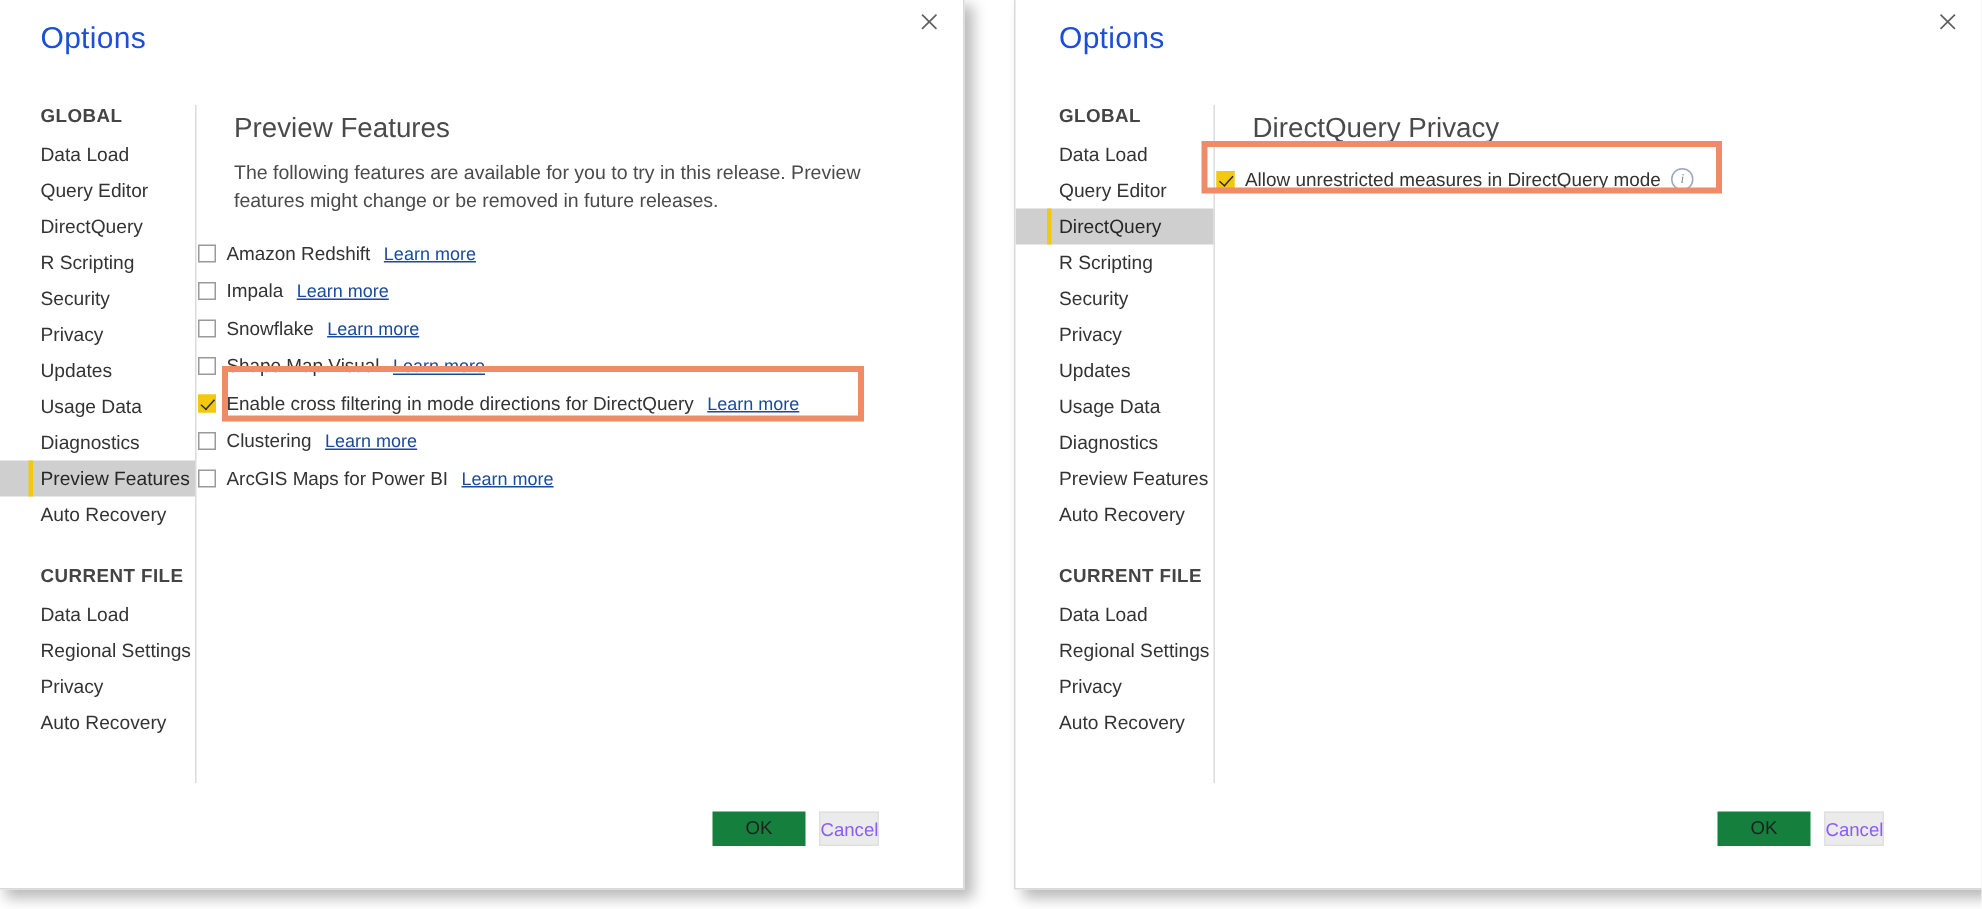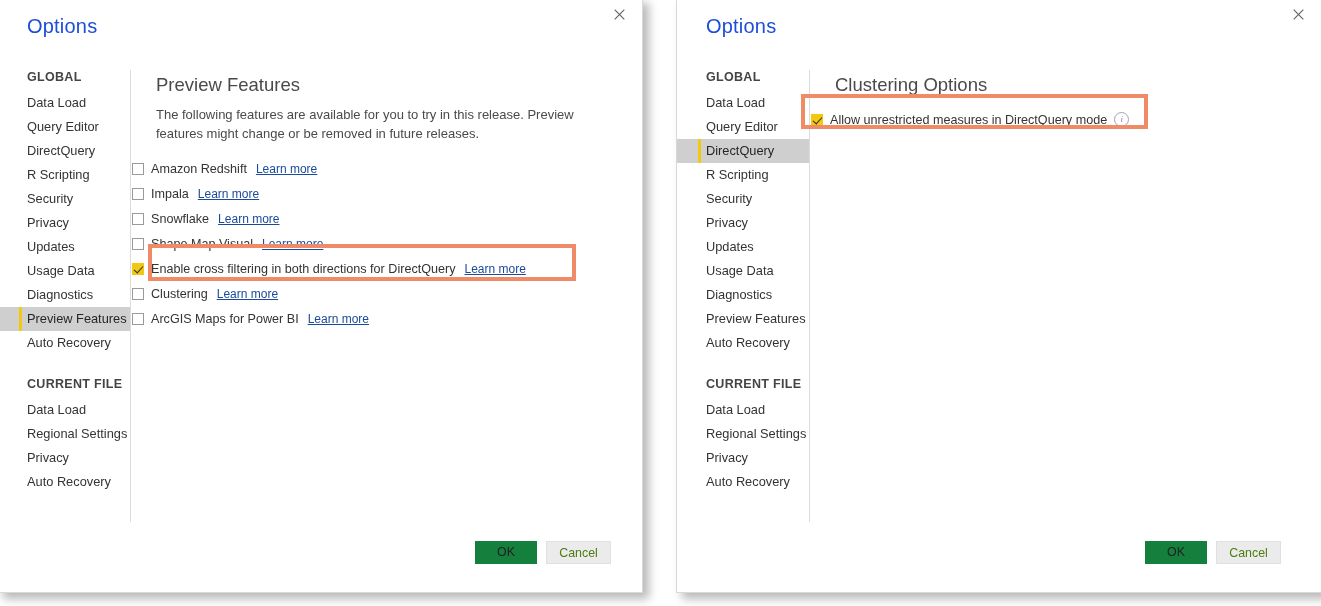--- a/index.html
+++ b/index.html
@@ -227,25 +227,25 @@
     border: none;
     cursor: pointer;
     padding: 0;
     font-family: "Liberation Sans", sans-serif;
   }
   .btn-ok {
     width: 62px;
     background: #15803d;
   }
   .btn-cancel {
-    width: 65px;
+    width: 40px;
     background: #ebebeb;
     border: 1px solid #e0e0e0;
     box-sizing: border-box;
-    color: #4d7c0f;
+    color: #8b5cf6;
   }
   .left-ok     { left: 477px; top: 19px; }
   .left-cancel { left: 548px; top: 19px; }
   .right-ok     { left: 468px; top: 19px; }
   .right-cancel { left: 539px; top: 19px; }
 </style>
 </head>
 <body>
 
 <div class="stage">
@@ -336,21 +336,21 @@
           <span class="cbx-label">Snowflake</span>
           <span class="learn-link">Learn more</span>
         </li>
         <li class="feature-row">
           <span class="cbx"></span>
           <span class="cbx-label">Shape Map Visual</span>
           <span class="learn-link">Learn more</span>
         </li>
         <li class="feature-row">
           <span class="cbx checked"></span>
-          <span class="cbx-label">Enable cross filtering in both directions for DirectQuery</span>
+          <span class="cbx-label">Enable cross filtering in mode directions for DirectQuery</span>
           <span class="learn-link">Learn more</span>
         </li>
         <li class="feature-row">
           <span class="cbx"></span>
           <span class="cbx-label">Clustering</span>
           <span class="learn-link">Learn more</span>
         </li>
         <li class="feature-row">
           <span class="cbx"></span>
           <span class="cbx-label">ArcGIS Maps for Power BI</span>
@@ -427,21 +427,21 @@
         <div class="nav-item">
           <span>Privacy</span>
         </div>
         <div class="nav-item">
           <span>Auto Recovery</span>
         </div>
       </div>
     </div>
 
     <div class="content">
-      <div class="section-heading">Clustering Options</div>
+      <div class="section-heading">DirectQuery Privacy</div>
 
       <ul class="feature-list" style="margin-top:11px;">
         <li class="feature-row">
           <span class="cbx checked"></span>
           <span class="cbx-label">Allow unrestricted measures in DirectQuery mode</span>
           <span class="info-icon">i</span>
         </li>
       </ul>
     </div>
 

